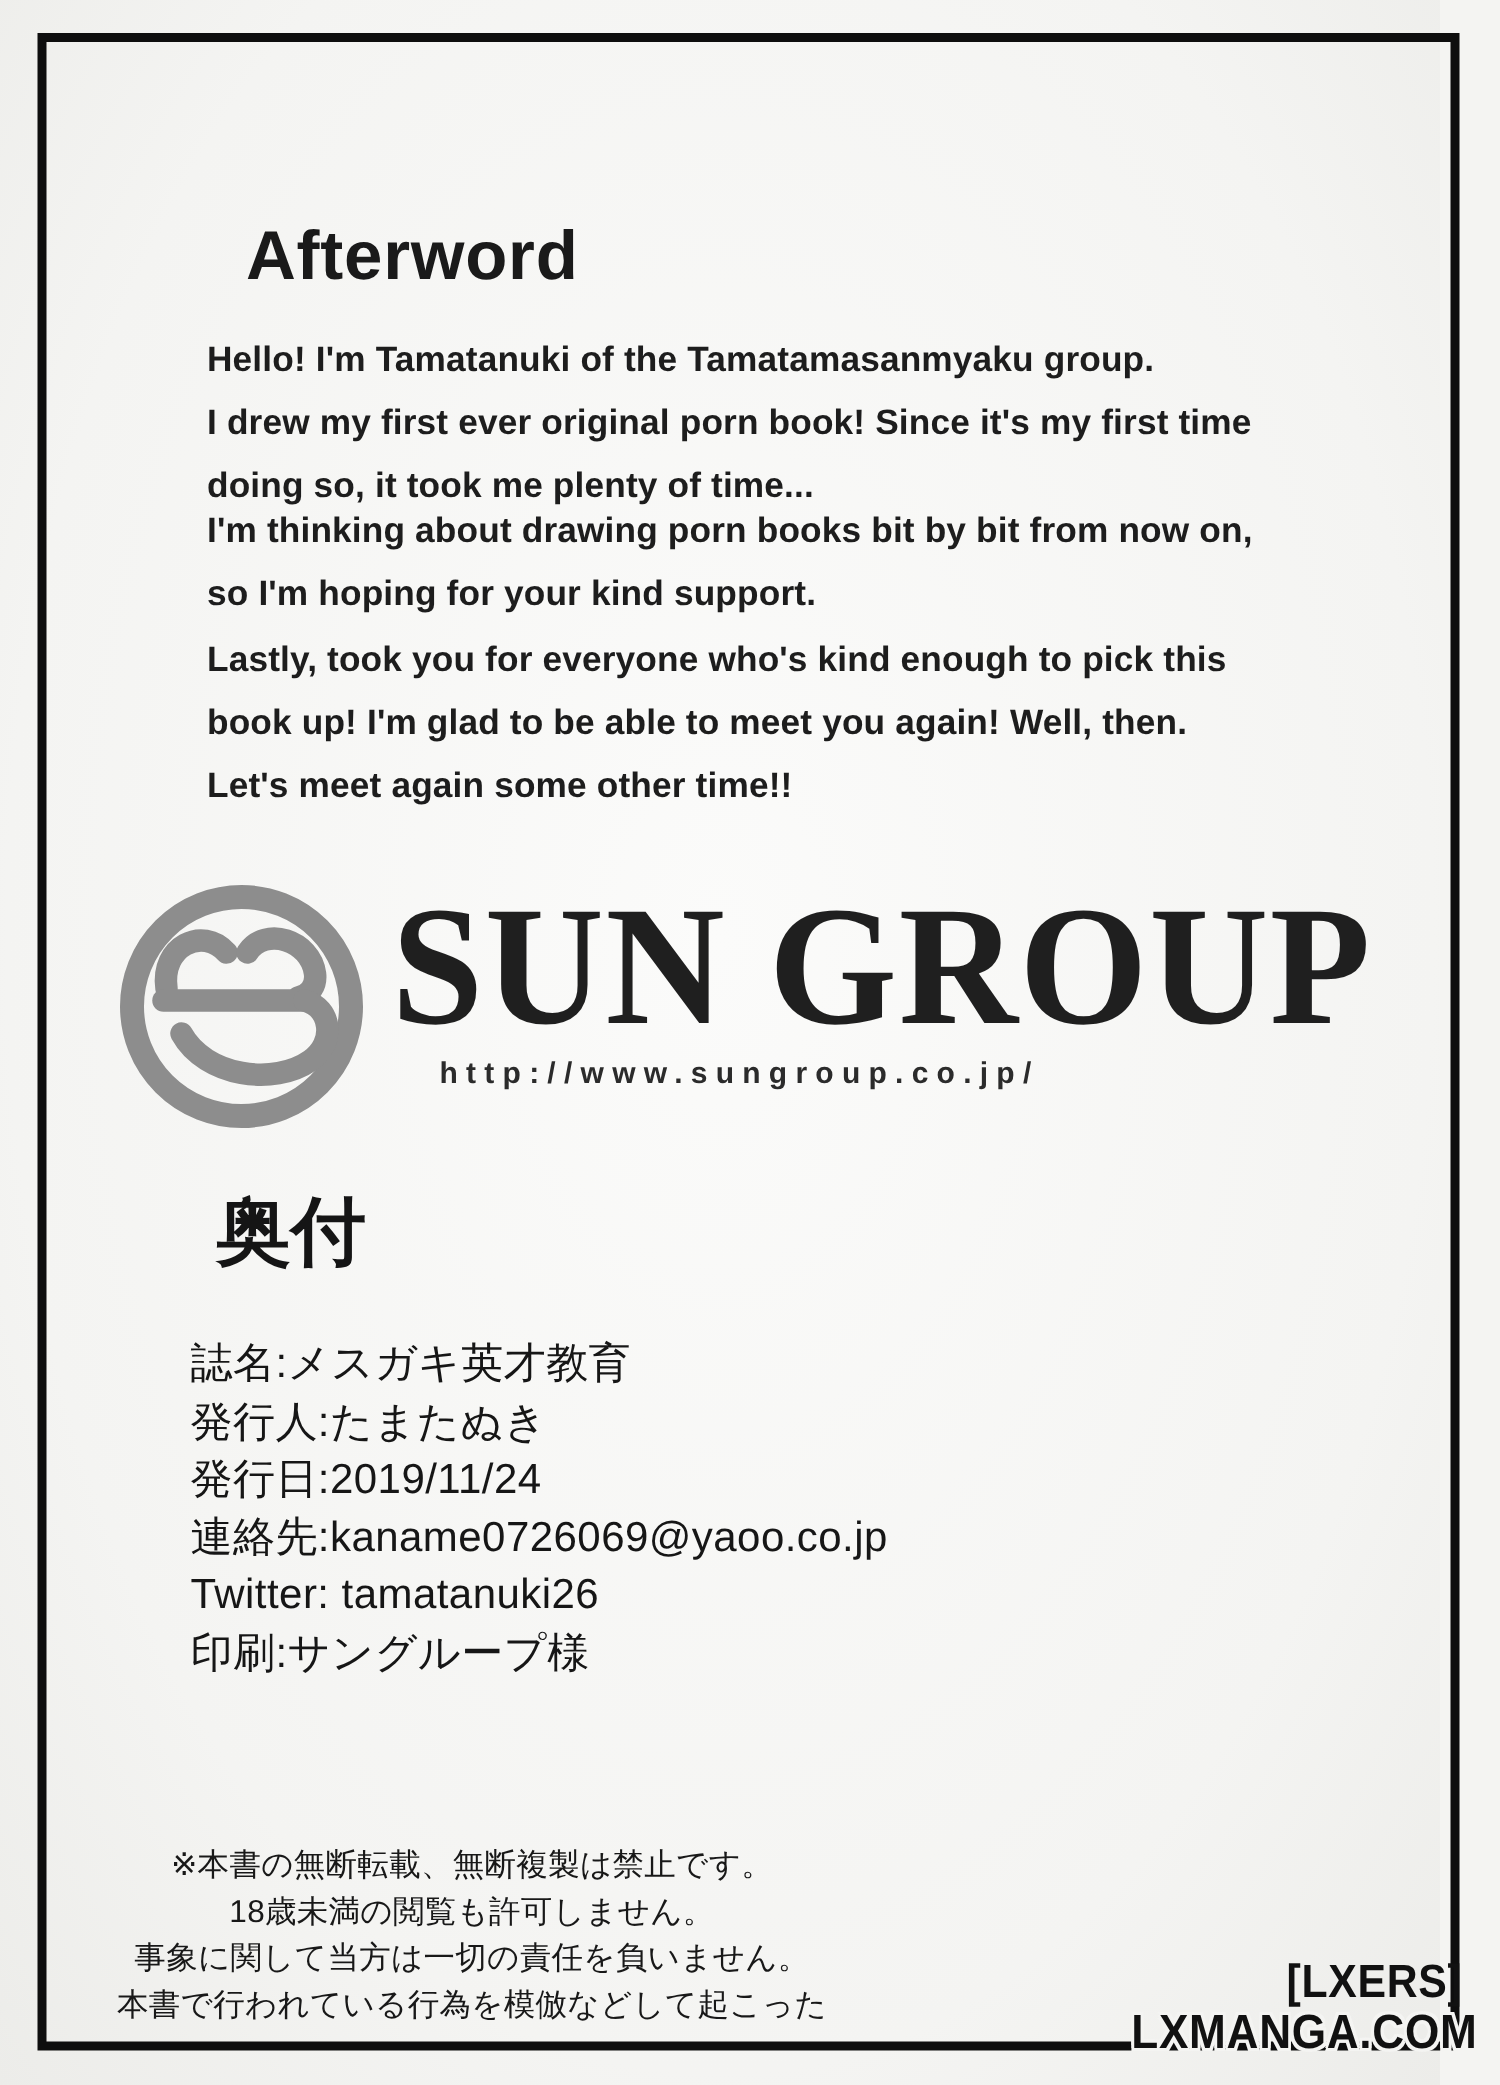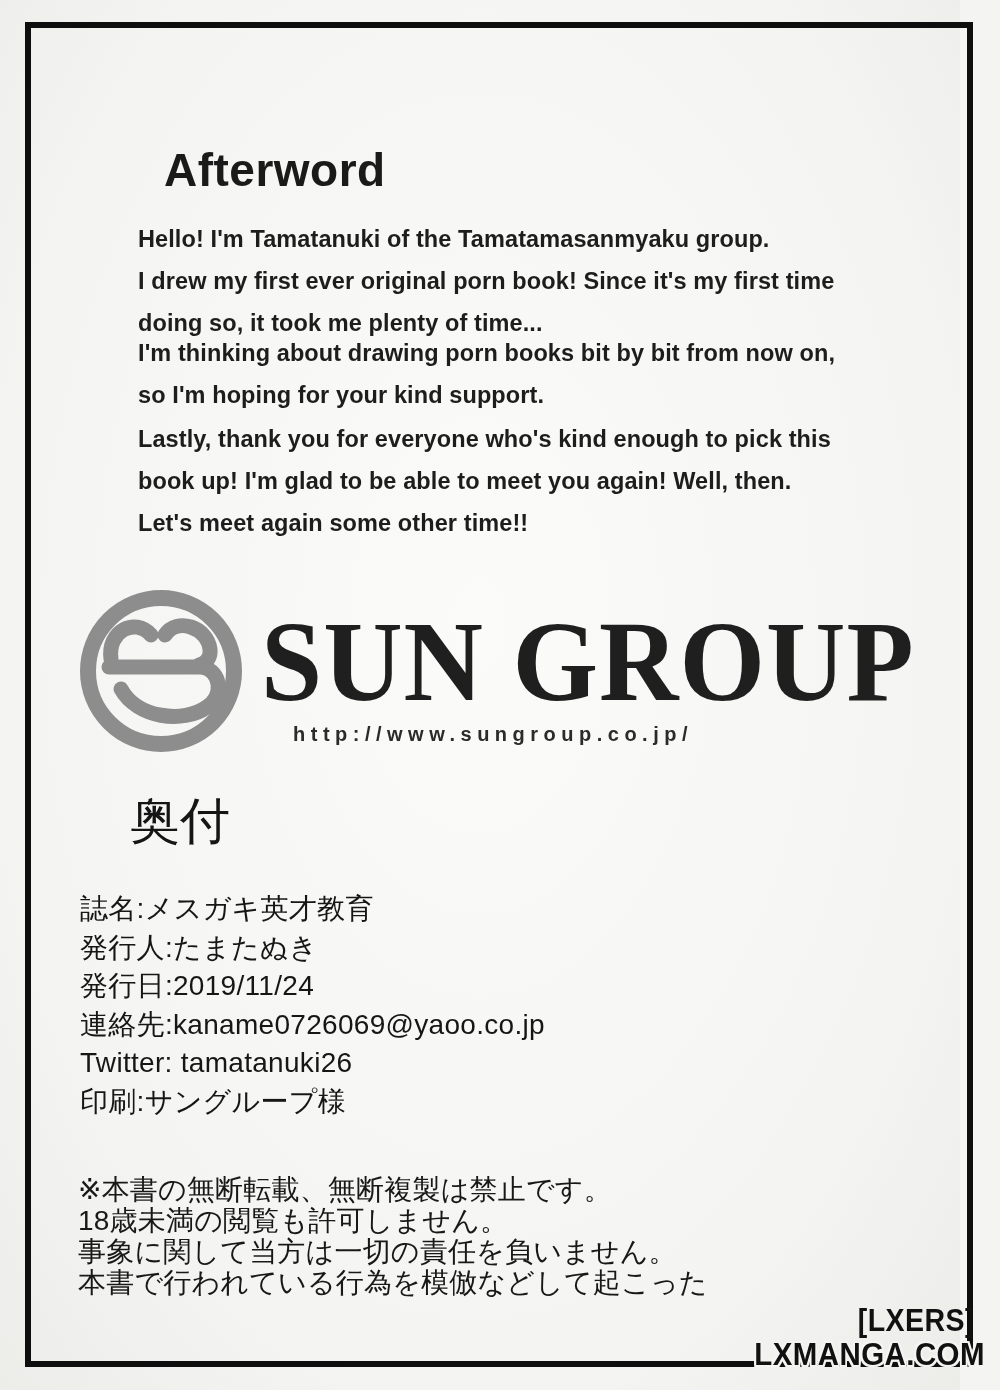--- a/index.html
+++ b/index.html
@@ -59,21 +59,21 @@
     display: flex;
     align-items: flex-start;
   }
   .logo-mark {
     width: 176px;
     height: 182px;
     flex: 0 0 auto;
   }
   .logo-textblock {
     margin-left: 12px;
-    margin-top: 20px;
+    margin-top: 2px;
   }
   .logo-name {
     font-family: "Liberation Serif", "DejaVu Serif", serif;
     font-weight: bold;
     font-size: 110px;
     line-height: 1.0;
     letter-spacing: 1px;
     color: #1f1f1f;
     transform: scaleY(1.03);
     transform-origin: left top;
@@ -83,44 +83,45 @@
     margin-top: 8px;
     padding-left: 32px;
     font-size: 20px;
     font-weight: bold;
     letter-spacing: 5.5px;
     color: #2b2b2b;
     white-space: nowrap;
   }
   .colophon-heading {
     position: absolute;
-    left: 130px;
+    left: 144px;
     top: 788px;
     font-size: 50px;
-    font-weight: 400;
+    font-weight: 700;
     color: #151515;
   }
   .credits {
     position: absolute;
     left: 80px;
     top: 890px;
     font-size: 28px;
     line-height: 38.5px;
     color: #161616;
     letter-spacing: 0.3px;
   }
-  .credit-line { white-space: nowrap; }
+  .credit-line { white-space: nowrap; margin-left: 47px; }
   .disclaimer {
     position: absolute;
     left: 78px;
-    top: 1174px;
-    font-size: 28px;
+    top: 1228px;
+    font-size: 21px;
     line-height: 31px;
     color: #181818;
     letter-spacing: 0.2px;
+    text-align: center;
   }
   .disclaimer-line { white-space: nowrap; }
   .watermark {
     position: absolute;
     left: 735px;
     top: 1304px;
     width: 240px;
     text-align: right;
     font-weight: bold;
     color: #111111;
@@ -151,21 +152,21 @@
 
   <div class="frame"></div>
 
   <div class="afterword-title">Afterword</div>
 
   <div class="para para-1">Hello! I'm Tamatanuki of the Tamatamasanmyaku group.
 I drew my first ever original porn book! Since it's my first time
 doing so, it took me plenty of time...</div>
   <div class="para para-2">I'm thinking about drawing porn books bit by bit from now on,
 so I'm hoping for your kind support.</div>
-  <div class="para para-3">Lastly, thank you for everyone who's kind enough to pick this
+  <div class="para para-3">Lastly, took you for everyone who's kind enough to pick this
 book up! I'm glad to be able to meet you again! Well, then.
 Let's meet again some other time!!</div>
 
   <div class="logo-row">
     <svg class="logo-mark" viewBox="0 0 176 182">
       <circle cx="88" cy="86" r="73" fill="none" stroke="#8d8d8d" stroke-width="16"></circle>
       <g fill="none" stroke="#8d8d8d" stroke-width="15" stroke-linecap="round">
         <path d="M38,74 C34,46 62,32 78,50"></path>
         <path d="M92,50 C104,32 134,42 137,64 C138,72 134,78 126,80"></path>
         <path d="M36,82 L130,82"></path>

